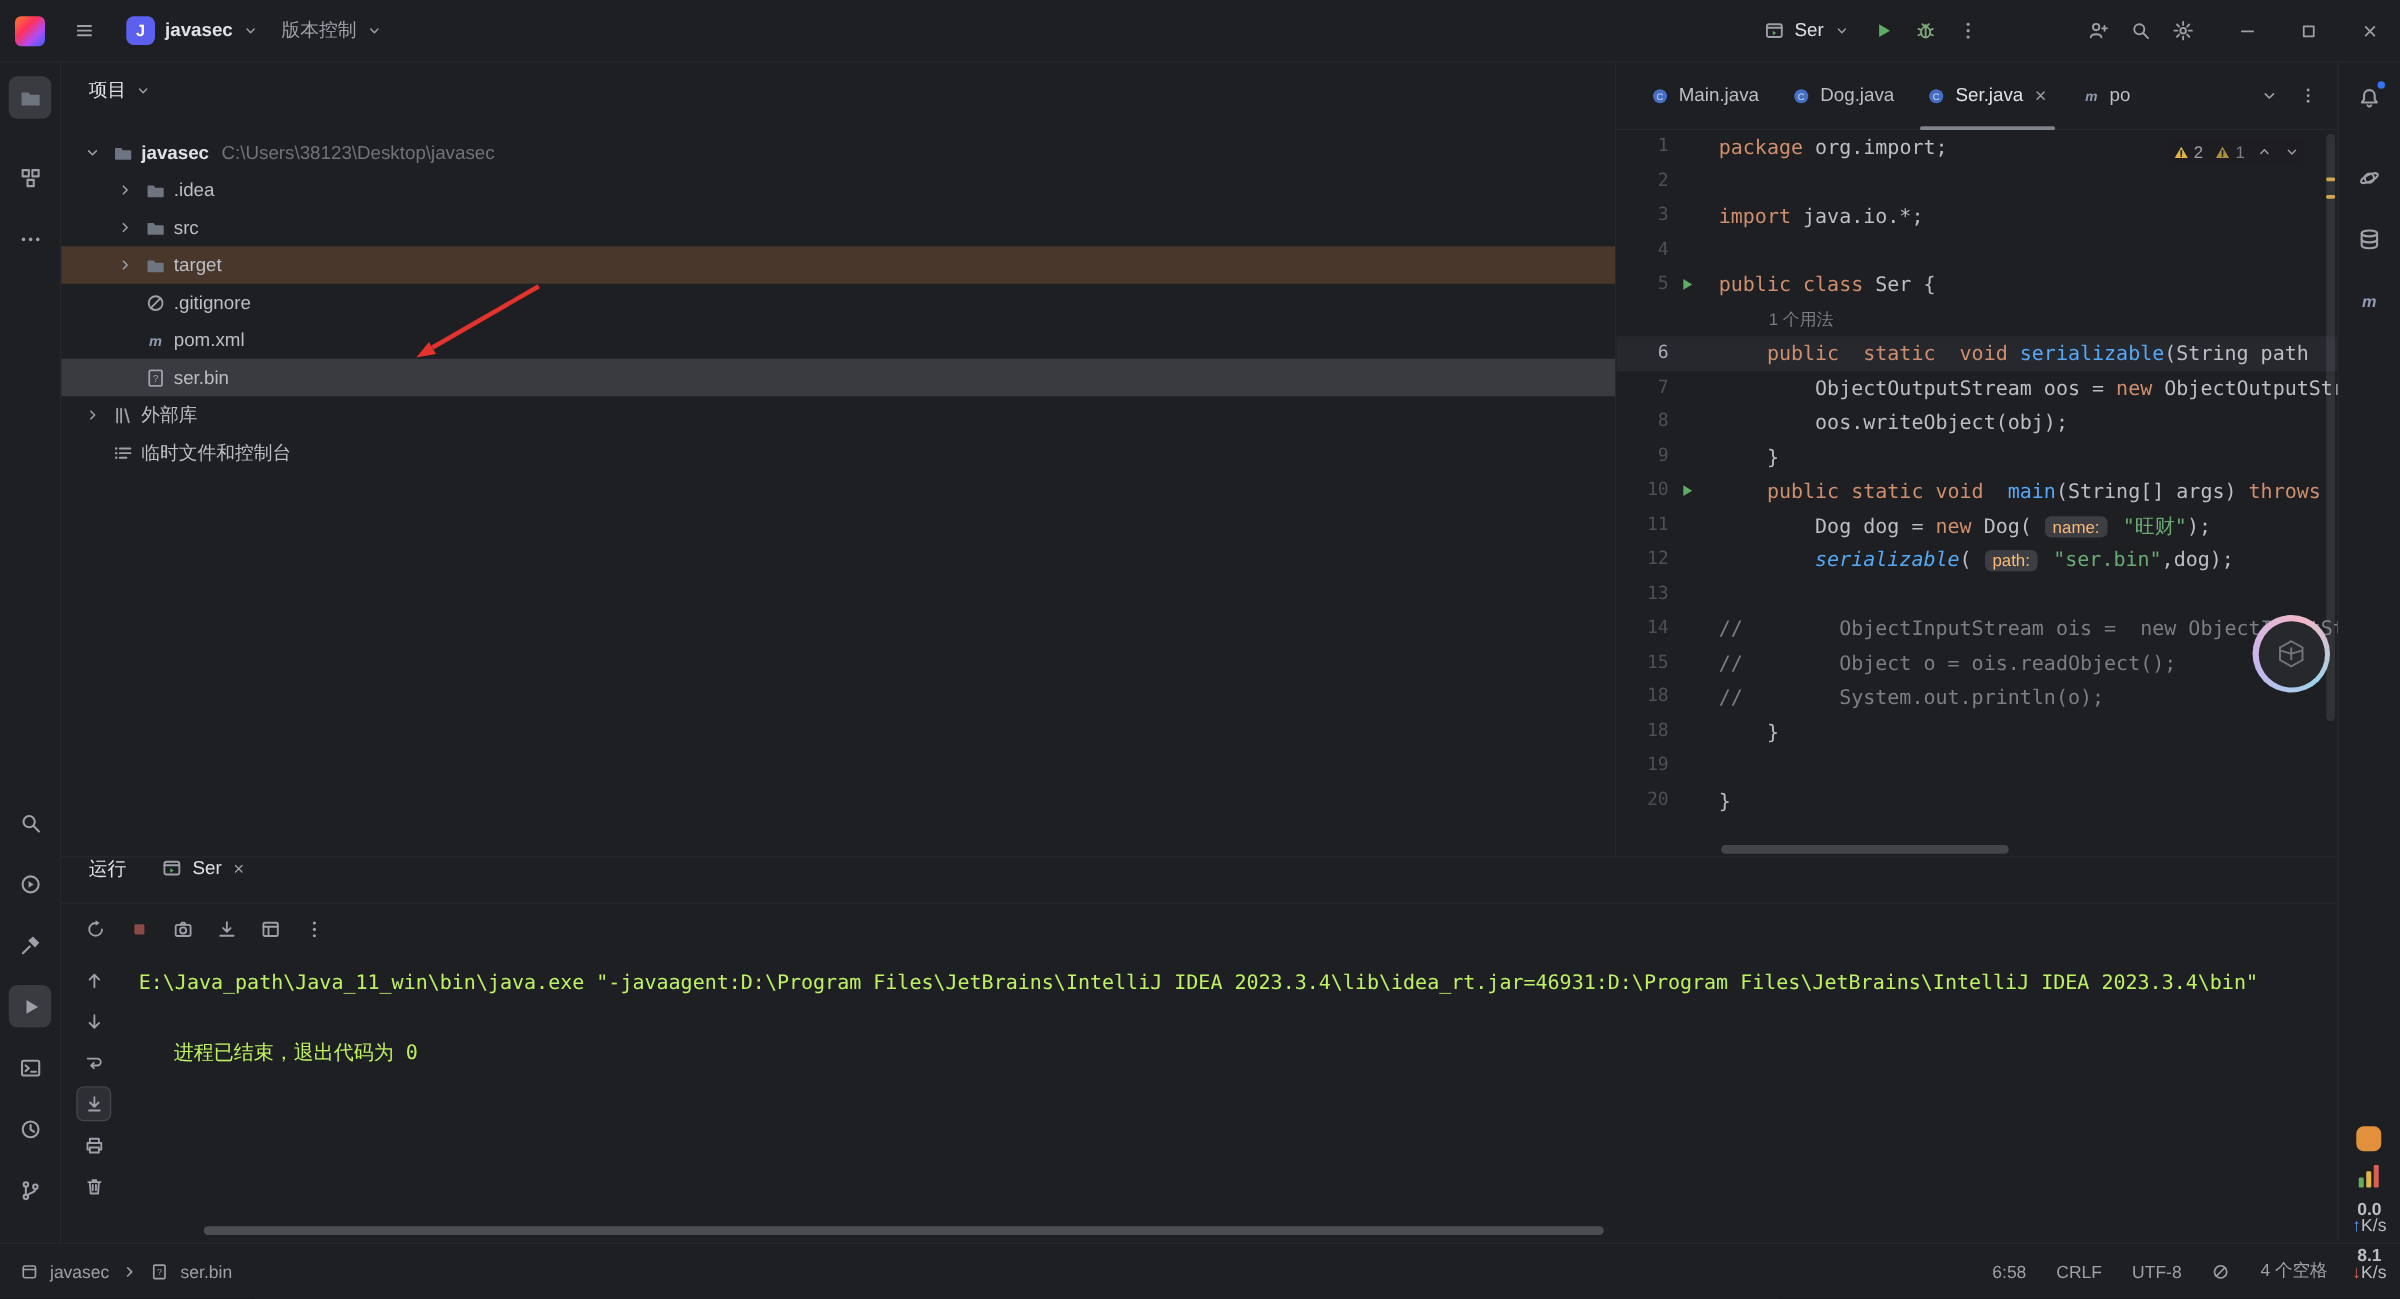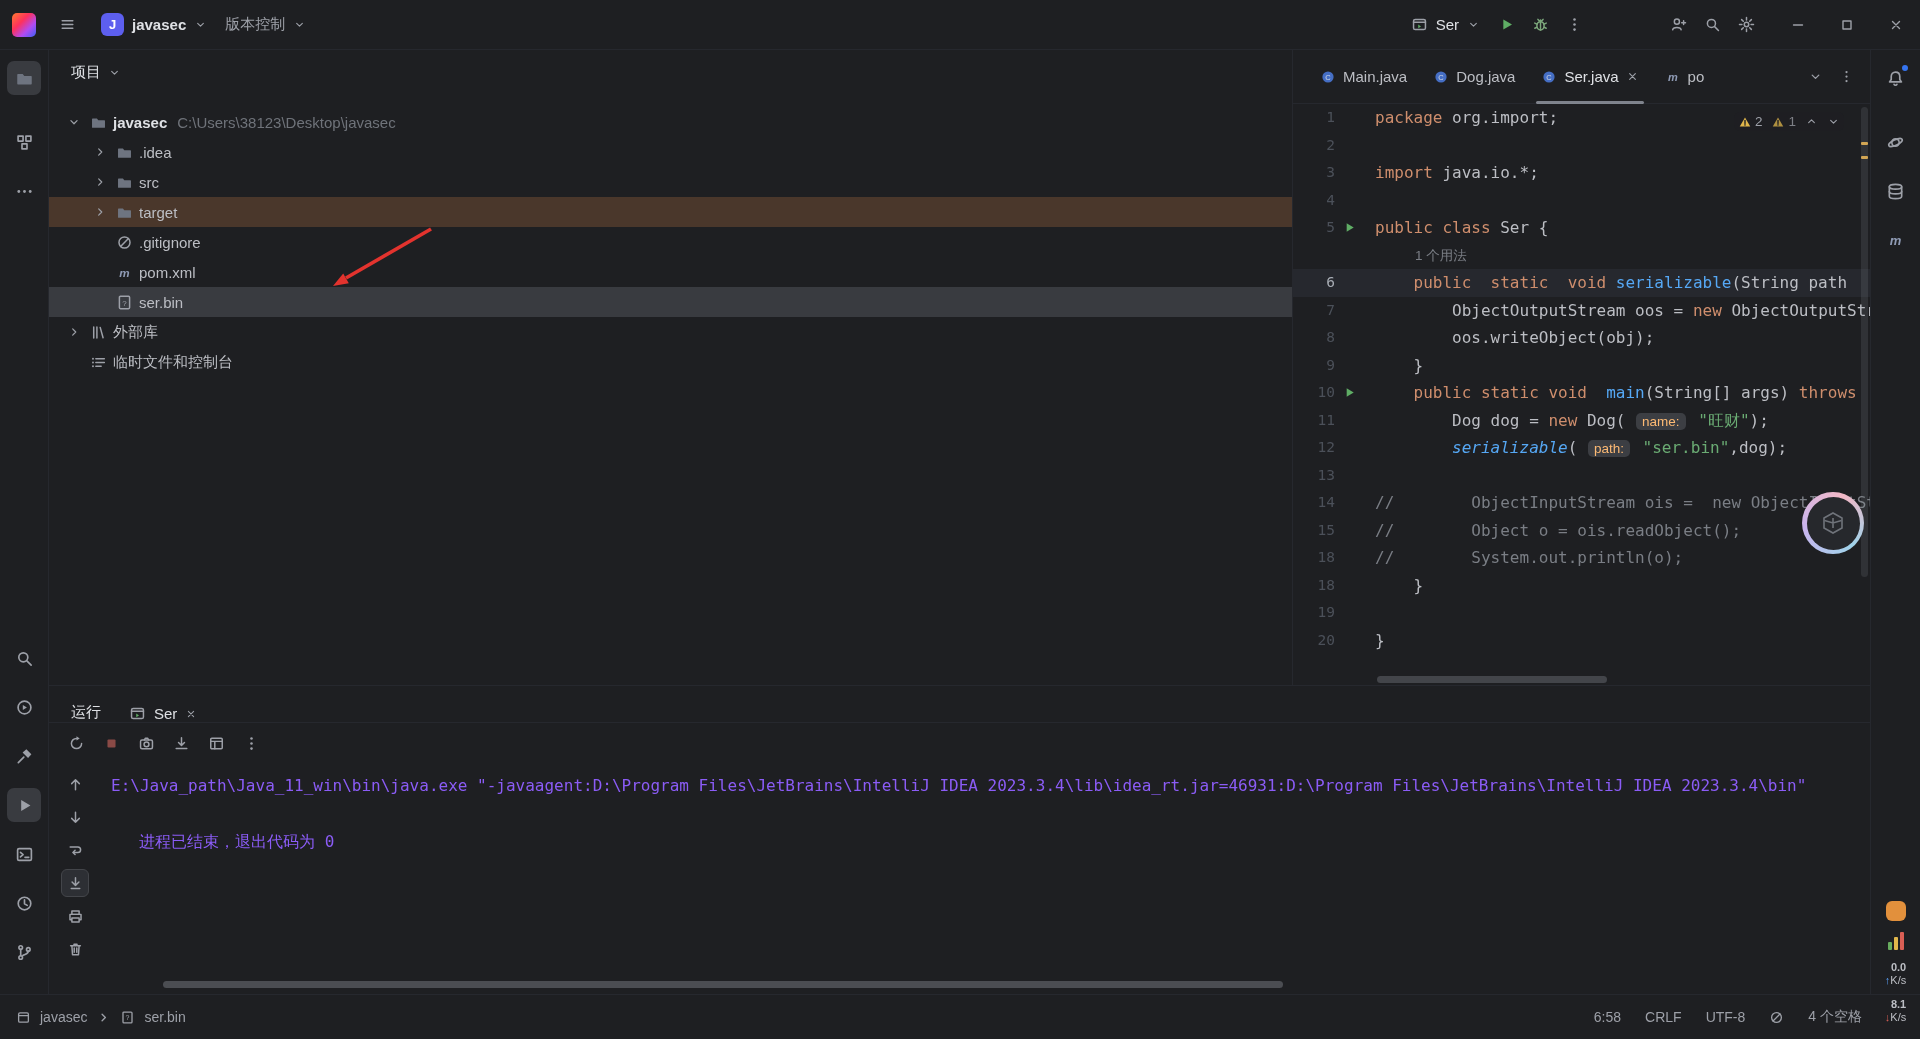--- a/index.html
+++ b/index.html
@@ -34,21 +34,21 @@
   .rail-bottom{margin-top:auto}
   .rail-btn{width:34px;height:34px;border-radius:7px;display:flex;align-items:center;justify-content:center;color:#9da0a8;margin-bottom:15px;position:relative}
   .rail-top .rail-btn:first-child{margin-bottom:30px}
   .rail-btn.active{background:#393b40;color:#dfe1e5}
   .rail-btn svg{width:19px;height:19px}
   .rail-btn .dot{position:absolute;top:4px;right:5px;width:6px;height:6px;border-radius:50%;background:#3574f0}
   .rail-widgets{margin-top:auto;display:flex;flex-direction:column;align-items:center;gap:11px;margin-bottom:-40px;z-index:30}
   .w-orange{width:20px;height:20px;border-radius:6px;background:#e2903c}
   .w-bars{display:flex;align-items:flex-end;gap:2px;height:18px}
   .w-bars i{display:block;width:4px;border-radius:1px}
-  .w-net{text-align:right;font-size:11px;line-height:13px;color:#bcbec4}
+  .w-net{text-align:center;font-size:14px;line-height:13px;color:#bcbec4}
   .w-net .arr-up{color:#5aa0f8}
   .w-net .arr-dn{color:#d95f55}
 
   .center{flex:1;display:flex;flex-direction:column;min-width:0}
   .upper{flex:0 0 635px;display:flex;min-width:0;position:relative}
 
   
   .project-panel{flex:0 0 1243px;position:relative;overflow:hidden}
   .panel-header{height:44px;display:flex;align-items:center;gap:7px;padding-left:22px;color:#dfe1e5}
   .tree{margin-top:13px}
@@ -100,34 +100,34 @@
   .vscroll .mark{position:absolute;right:2px;width:7px;height:3px;background:#d9a545;border-radius:1px}
   .hscroll{position:absolute;left:72px;right:11px;bottom:0;height:11px;z-index:16;background:#1e1f22}
   .hscroll .thumb{margin:2px 0 0 12px;width:230px;height:7px;border-radius:4px;background:rgba(166,170,180,.28)}
 
   .watermark{position:absolute;right:6px;top:388px;width:62px;height:62px;border-radius:50%;background:conic-gradient(from 20deg,#f2b8c6,#9fd3ea,#c9b4ee,#f2b8c6);display:flex;align-items:center;justify-content:center;z-index:25}
   .watermark .inner{width:53px;height:53px;border-radius:50%;background:#26282c;display:flex;align-items:center;justify-content:center;color:#6f737a}
   .watermark svg{width:28px;height:28px;stroke:currentColor;fill:none;stroke-width:1.6}
 
   
   .bottom-panel{flex:1;border-top:1px solid #26282e;display:flex;flex-direction:column;min-height:0;position:relative}
-  .bp-header{flex:0 0 37px;display:flex;align-items:flex-end;gap:28px;padding-left:22px;border-bottom:1px solid #26282e}
+  .bp-header{flex:0 0 37px;display:flex;align-items:flex-start;gap:28px;padding-left:22px;border-bottom:1px solid #26282e}
   .bp-title{color:#dfe1e5}
   .bp-tab{display:flex;align-items:center;gap:8px;color:#dfe1e5}
   .bp-tab .tab-close svg{width:12px;height:12px}
   .bp-toolbar{flex:0 0 41px;display:flex;align-items:center;gap:5px;padding-left:12px}
   .tool-btn{width:30px;height:30px;border-radius:6px;display:flex;align-items:center;justify-content:center;color:#9da0a8;background:transparent;border:1px solid transparent}
   .tool-btn svg{width:17px;height:17px}
   .tool-btn.green{color:#5fad65}
   .tool-btn.selected{background:#2d2f34;border-color:#43454a}
   .bp-body{flex:1;display:flex;min-height:0;font-family:"DejaVu Sans Mono","Liberation Mono",monospace;font-size:16px}
   .console-rail{flex:0 0 52px;display:flex;flex-direction:column;align-items:center;padding-top:6px;gap:5px}
   .console-rail .tool-btn{width:28px;height:28px}
   .console{flex:1;overflow:hidden;padding:8px 0 0 10px}
-  .console-line{height:28px;line-height:28px;white-space:pre;color:#8b5cf6}
+  .console-line{height:28px;line-height:28px;white-space:pre;color:#bef264}
   .console-line.ind1{padding-left:28px}
   .console-hscroll{position:absolute;left:52px;right:8px;bottom:3px;height:10px}
   .console-hscroll .thumb{margin-left:62px;width:1120px;height:7px;border-radius:4px;background:#4b4d52}
 
   
   .statusbar{flex:0 0 45px;border-top:1px solid #26282e;display:flex;align-items:center;justify-content:space-between;padding:0 58px 0 16px;font-size:14px;color:#9da0a8}
   .sb-left{display:flex;align-items:center;gap:9px}
   .sb-left .ic svg{width:15px;height:15px}
   .sb-chev svg{width:12px;height:12px}
   .sb-right{display:flex;align-items:center;gap:24px}

